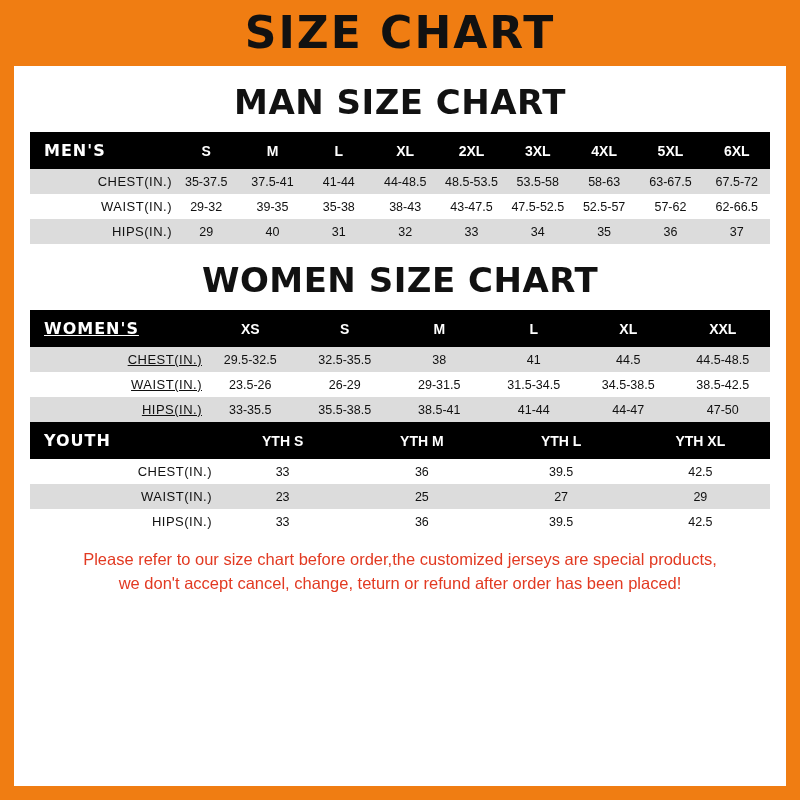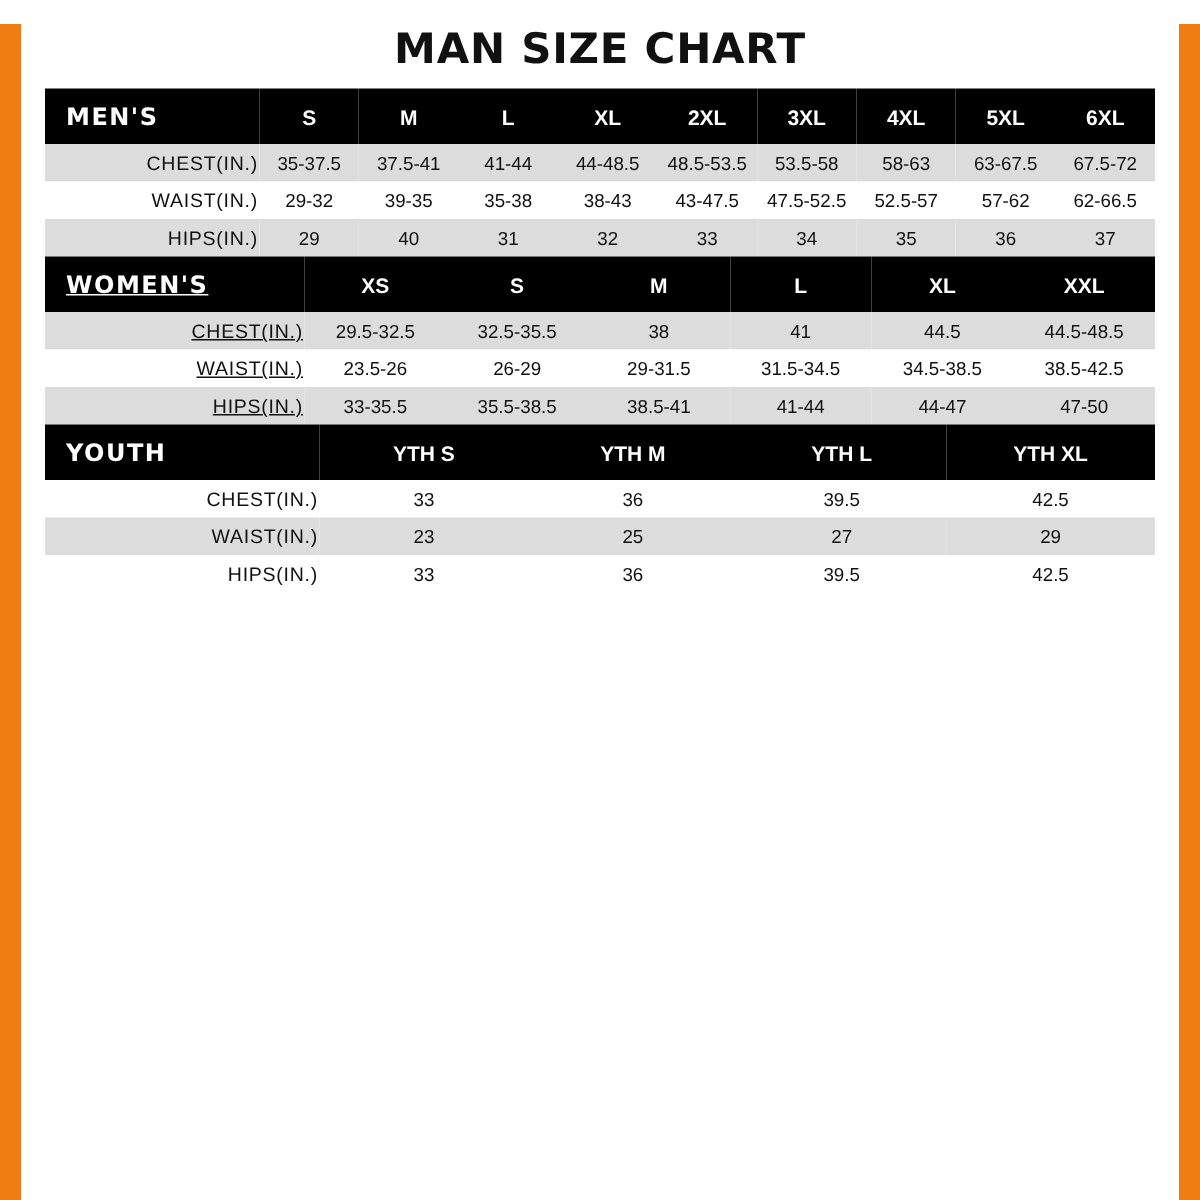--- a/index.html
+++ b/index.html
@@ -39,21 +39,21 @@
     color: #111111;
     line-height: 1;
   }
   .content {
     padding: 0 16px;
   }
   .section-title {
     text-align: center;
     font-family: "DejaVu Sans", sans-serif;
     font-weight: bold;
-    font-size: 28px;
+    font-size: 34px;
     color: #111111;
     letter-spacing: 0.5px;
     margin: 16px 0 10px 0;
   }
   table.chart {
     width: 100%;
     border-collapse: collapse;
     table-layout: fixed;
   }
   table.chart th, table.chart td {
@@ -102,20 +102,23 @@
     line-height: 1.45;
     text-align: center;
   }
   .notice div { white-space: nowrap; }
 </style>
 </head>
 <body>
 
 <div class="page">
 
+  <div class="banner">
+    <div class="banner-title">SIZE CHART</div>
+  </div>
 
   <div class="content">
 
     <div class="section-title">MAN SIZE CHART</div>
     <table class="chart">
       <thead>
         <tr>
           <th class="rowhead men-col-0">MEN'S</th>
           <th>S</th>
           <th>M</th>
@@ -161,20 +164,21 @@
           <td>32</td>
           <td>33</td>
           <td>34</td>
           <td>35</td>
           <td>36</td>
           <td>37</td>
         </tr>
       </tbody>
     </table>
 
+    <div class="section-title">WOMEN SIZE CHART</div>
     <table class="chart">
       <thead>
         <tr>
           <th class="rowhead women-col-0">WOMEN'S</th>
           <th>XS</th>
           <th>S</th>
           <th>M</th>
           <th>L</th>
           <th>XL</th>
           <th>XXL</th>
@@ -239,15 +243,19 @@
         <tr class="plain">
           <td class="rowlabel youth-col-0">HIPS(IN.)</td>
           <td>33</td>
           <td>36</td>
           <td>39.5</td>
           <td>42.5</td>
         </tr>
       </tbody>
     </table>
 
+    <div class="notice">
+      <div>Please refer to our size chart before order,the customized jerseys are special products,</div>
+      <div>we don't accept cancel, change, teturn or refund after order has been placed!</div>
+    </div>
 
   </div>
 </div>
 
 </body></html>

